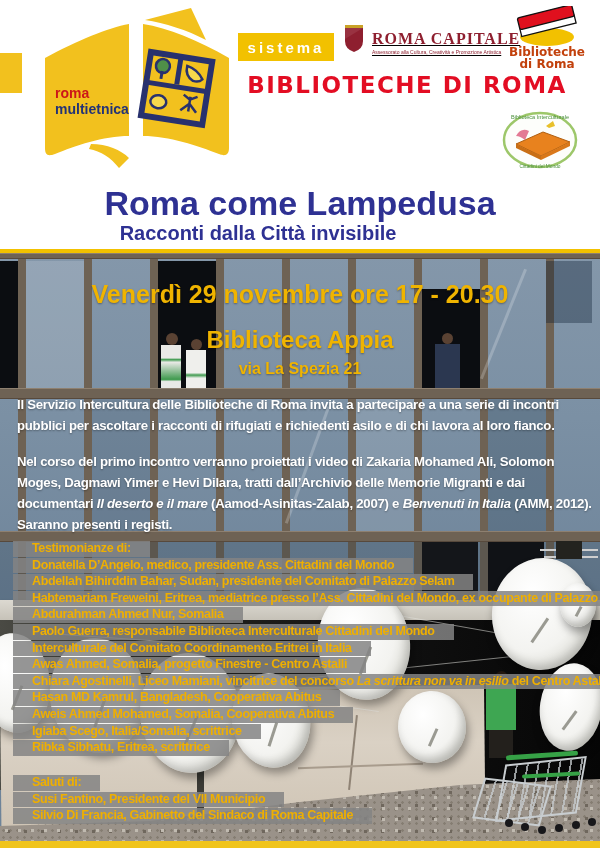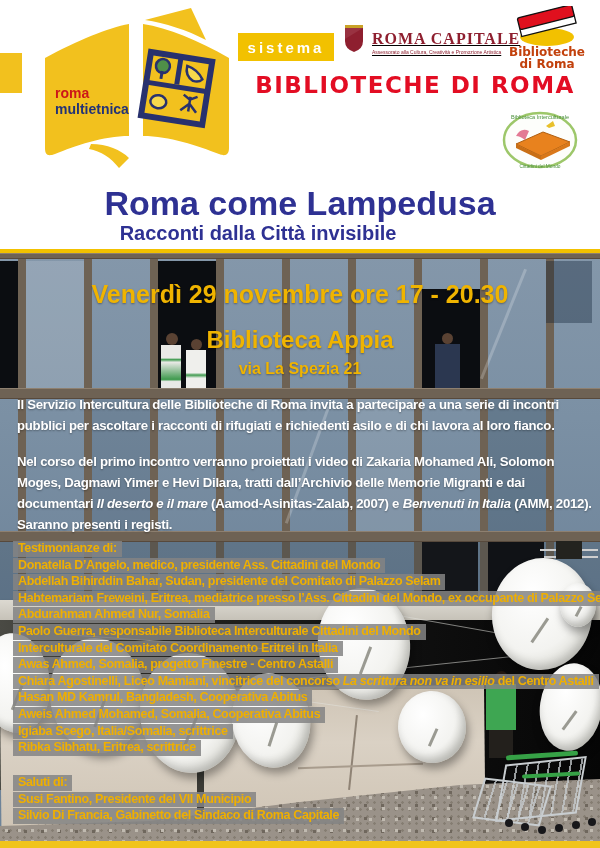--- a/index.html
+++ b/index.html
@@ -9,21 +9,21 @@
   
   .left-tab { position:absolute; left:0; top:53px; width:22px; height:40px; background:#F2C11E; }
   .book-logo { position:absolute; left:33px; top:8px; width:205px; height:160px; }
   .sistema-bar { position:absolute; left:238px; top:33px; width:96px; height:28px; background:#F2C100;
                  display:flex; align-items:center; justify-content:center; }
   .sistema-bar span { color:#fff; font-weight:bold; font-size:15px; letter-spacing:3px; }
   .rc-block { position:absolute; left:343px; top:24px; width:190px; display:flex; gap:7px; align-items:flex-start; }
   .rc-text  { padding-top:6px;text-decoration:underline; }
   .rc-name  { color:#8E1F2F; font-family:"Liberation Serif", serif; font-weight:bold; font-size:16px; letter-spacing:1px; white-space:nowrap; }
   .rc-sub   { color:#8E1F2F; font-size:5px; margin-top:1px; white-space:nowrap; }
-  .banner   { position:absolute; left:234px; top:72px; width:362px; text-align:center;
+  .banner   { position:absolute; left:226px; top:72px; width:362px; text-align:center;
               color:#E30D23; font-weight:800; font-size:23px; letter-spacing:1.5px;
               font-family:"DejaVu Sans", sans-serif; white-space:nowrap; }
   .bdr-logo { position:absolute; left:504px; top:6px; width:86px; text-align:center; }
   .bdr-text { color:#c2410c; font-weight:800; font-size:12px; line-height:12px; margin-top:-4px; font-family:"DejaVu Sans", sans-serif; }
   .ic-logo  { position:absolute; left:502px; top:106px; width:76px; height:68px; }
 
   .main-title { position:absolute; left:0; top:184px; width:600px; text-align:center;
                 color:#2E3193; font-weight:bold; font-size:34px; }
   .sub-title  { position:absolute; left:0; top:222px; width:516px; text-align:center;
                 color:#2E3193; font-weight:bold; font-size:20px; }
@@ -82,21 +82,21 @@
   .overlay { position:absolute; inset:0; z-index:30; }
   .ev-date  { position:absolute; top:27px;  width:600px; text-align:center; color:#F0B400; font-weight:bold; font-size:25px; text-shadow:0 1px 2px rgba(0,0,0,.35); }
   .ev-venue { position:absolute; top:73px;  width:600px; text-align:center; color:#F0B400; font-weight:bold; font-size:24px; text-shadow:0 1px 2px rgba(0,0,0,.35); }
   .ev-addr  { position:absolute; top:107px; width:600px; text-align:center; color:#F0B400; font-weight:bold; font-size:16px; text-shadow:0 1px 2px rgba(0,0,0,.35); }
   .para { position:absolute; left:17px; width:575px; color:#fff; font-weight:bold;
           font-size:13.2px; letter-spacing:-0.25px; line-height:21px; text-shadow:0 1px 2px rgba(0,0,0,.35); }
   .p1 { top:141px; } .p2 { top:198px; }
   .name-block { position:absolute; left:13px; }
   .tb { top:288px; } .sb { top:522px; }
   .t-line { display:table; background:rgba(132,132,132,0.85); color:#EFAF00; font-weight:bold;
-            font-size:12.5px; letter-spacing:-0.35px; line-height:13.6px; padding:1px 5px;
+            font-size:12.5px; letter-spacing:-0.35px; line-height:13.6px; padding:1px 19px;
             margin-bottom:1px; white-space:nowrap; }
 
   .bottom-bar { position:absolute; left:0; top:841px; width:600px; height:7px; background:#F0C41C; }
 </style>
 </head>
 <body>
 
 <div class="poster">
 
   <div class="left-tab"></div>

